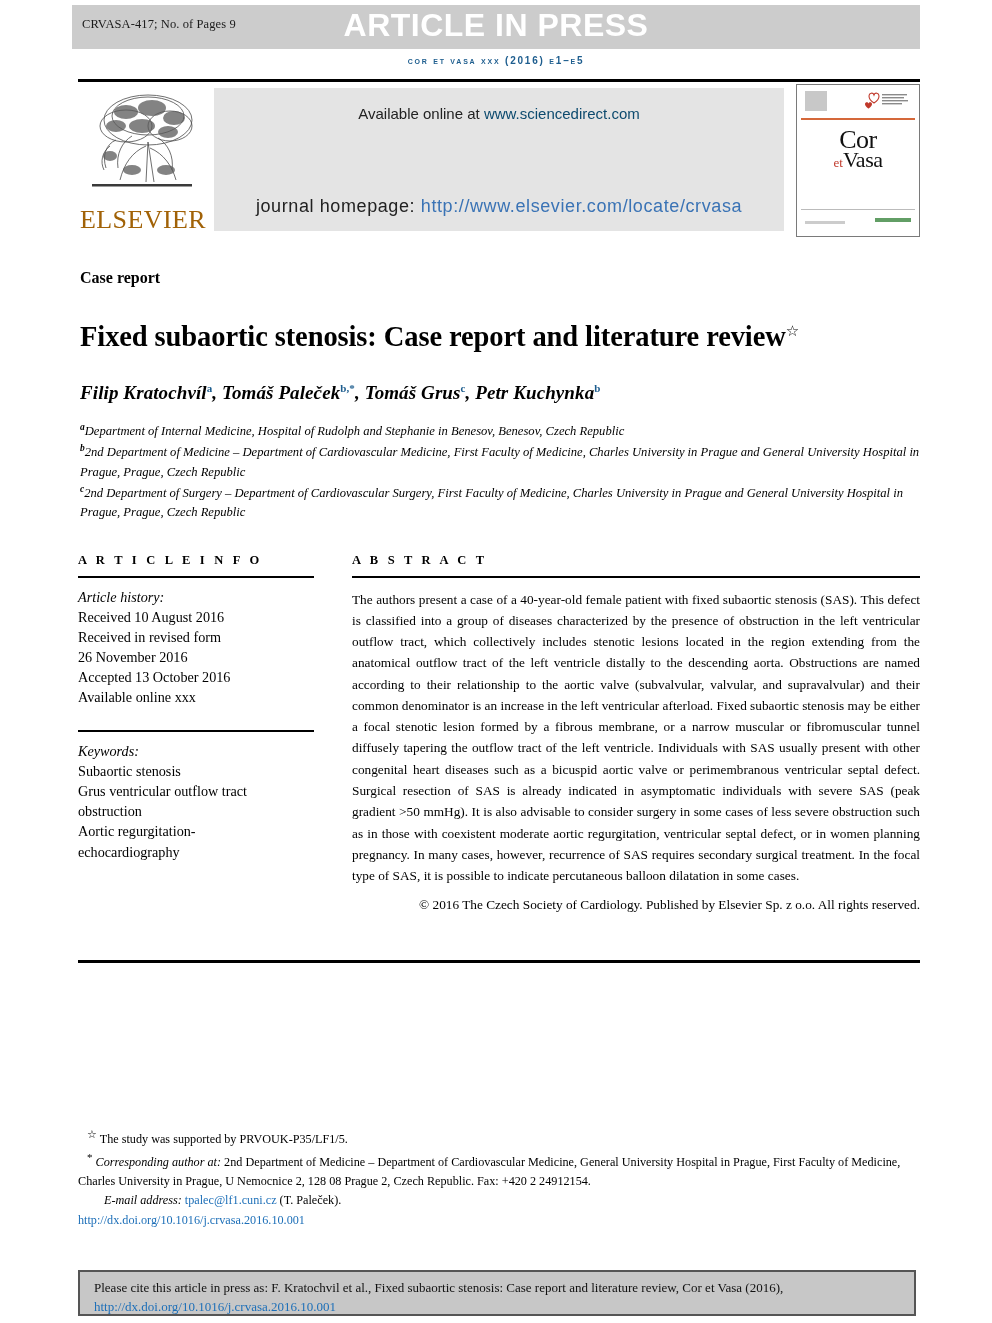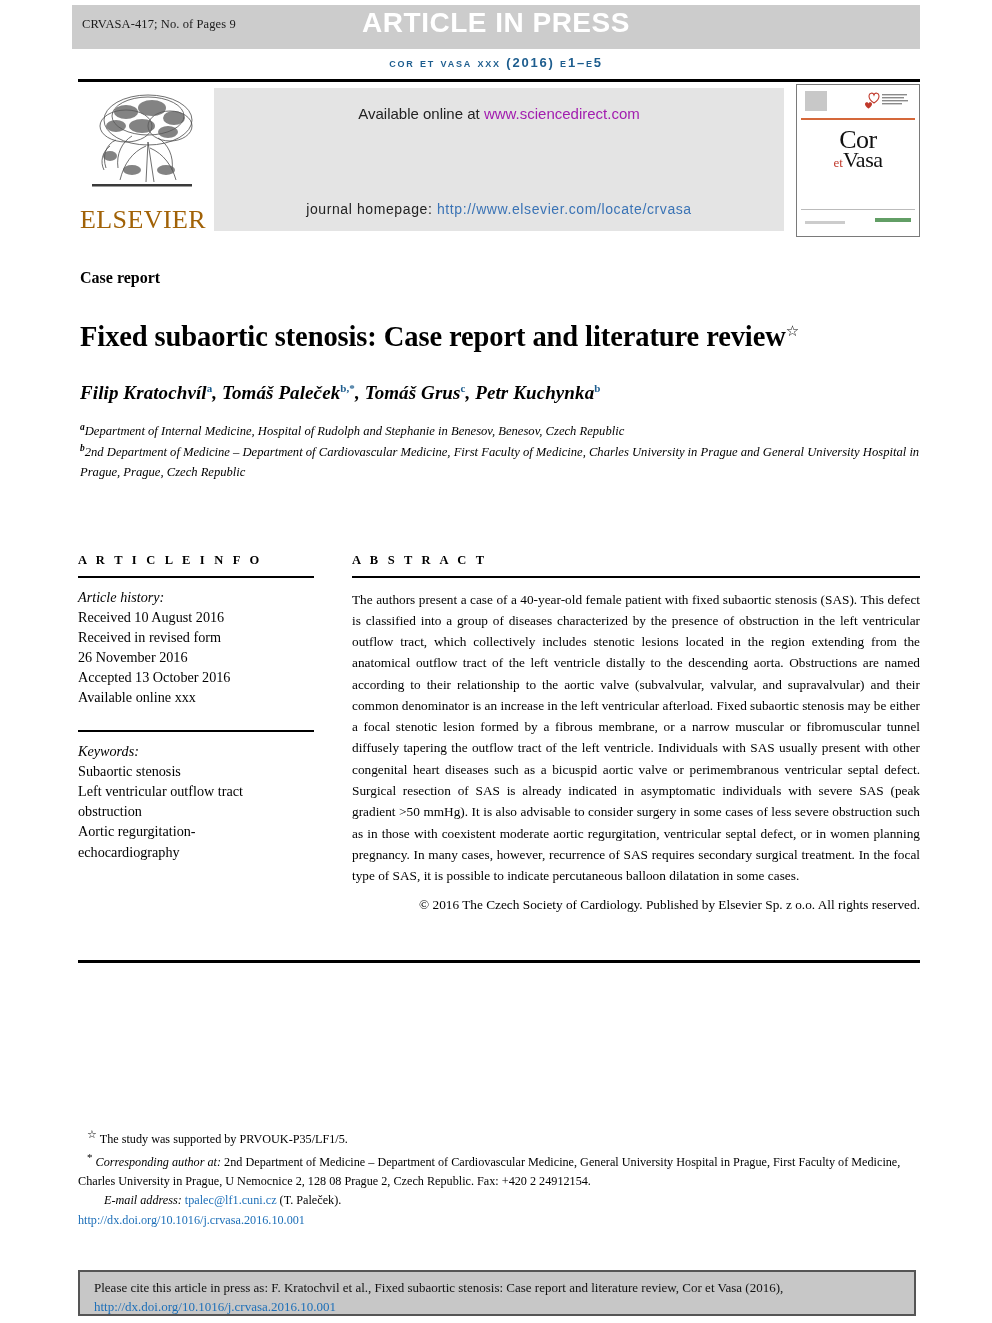--- a/index.html
+++ b/index.html
@@ -35,35 +35,35 @@
     white-space: nowrap;
   }
   .press-band .press-words {
     position: absolute;
     left: 0;
     right: 0;
     top: 2px;
     text-align: center;
     font-family: "Liberation Sans", "DejaVu Sans", sans-serif;
     font-weight: bold;
-    font-size: 28px;
+    font-size: 32px;
     letter-spacing: 0.5px;
     color: #ffffff;
   }
 
   
   .journal-ref {
     position: absolute;
     left: 0;
     top: 55px;
     width: 992px;
     text-align: center;
     font-family: "Liberation Sans", "DejaVu Sans", sans-serif;
     font-weight: bold;
-    font-size: 13px;
+    font-size: 10px;
     letter-spacing: 1.8px;
     color: #1d5d8e;
     font-variant: small-caps;
     text-transform: lowercase;
   }
 
   
   .rule-top {
     position: absolute;
     left: 78px;
@@ -112,40 +112,40 @@
   }
   .sd-avail {
     position: absolute;
     left: 0; right: 0;
     top: 17px;
     text-align: center;
     font-family: "Liberation Sans", "DejaVu Sans", sans-serif;
     font-size: 15px;
     color: #222222;
   }
-  .sd-avail a { color: #a21caf; text-decoration: none; }
+  .sd-avail a { color: #0c4a6e; text-decoration: none; }
   .sd-logo {
     position: absolute;
     left: 0; right: 0;
     top: 45px;
     text-align: center;
     font-family: "Liberation Sans", "DejaVu Sans", sans-serif;
     font-weight: bold;
     font-size: 28px;
     letter-spacing: -0.4px;
     color: #12a112;
   }
   .sd-logo .tail { color: #f47920; }
   .sd-home {
     position: absolute;
     left: 0; right: 0;
     bottom: 14px;
     text-align: center;
     font-family: "Liberation Sans", "DejaVu Sans", sans-serif;
-    font-size: 14px;
+    font-size: 18px;
     letter-spacing: 0.6px;
     color: #222222;
   }
   .sd-home a { color: #3a73b5; text-decoration: none; }
 
   
   .cover {
     position: absolute;
     right: 0;
     top: 0;
@@ -415,39 +415,40 @@
 <div class="authors">
   <span>Filip Kratochvíl</span><sup>a</sup>,
   <span>Tomáš Paleček</span><sup>b,*</sup>,
   <span>Tomáš Grus</span><sup>c</sup>,
   <span>Petr Kuchynka</span><sup>b</sup>
 </div>
 
 <div class="affils">
   <div><sup>a</sup><span>Department of Internal Medicine, Hospital of Rudolph and Stephanie in Benesov, Benesov, Czech Republic</span></div>
   <div><sup>b</sup><span>2nd Department of Medicine – Department of Cardiovascular Medicine, First Faculty of Medicine, Charles University in Prague and General University Hospital in Prague, Prague, Czech Republic</span></div>
+  <div><sup>c</sup><span>2nd Department of Surgery – Department of Cardiovascular Surgery, First Faculty of Medicine, Charles University in Prague and General University Hospital in Prague, Prague, Czech Republic</span></div>
 </div>
 
 <div class="col-left">
   <div class="sec-head">A R T I C L E  I N F O</div>
   <div class="hr-thin"></div>
   <div class="info-body">
     <div class="lab">Article history:</div>
     <div>Received 10 August 2016</div>
     <div>Received in revised form</div>
     <div>26 November 2016</div>
     <div>Accepted 13 October 2016</div>
     <div>Available online xxx</div>
   </div>
   <div class="kw-block">
     <div class="hr-thin med"></div>
     <div class="kw-body">
       <div class="lab">Keywords:</div>
       <div>Subaortic stenosis</div>
-      <div>Left ventricular outflow tract</div>
+      <div>Grus ventricular outflow tract</div>
       <div>obstruction</div>
       <div>Aortic regurgitation-</div>
       <div>echocardiography</div>
     </div>
   </div>
 </div>
 
 <div class="col-right">
   <div class="sec-head">A B S T R A C T</div>
   <div class="hr-thin"></div>

